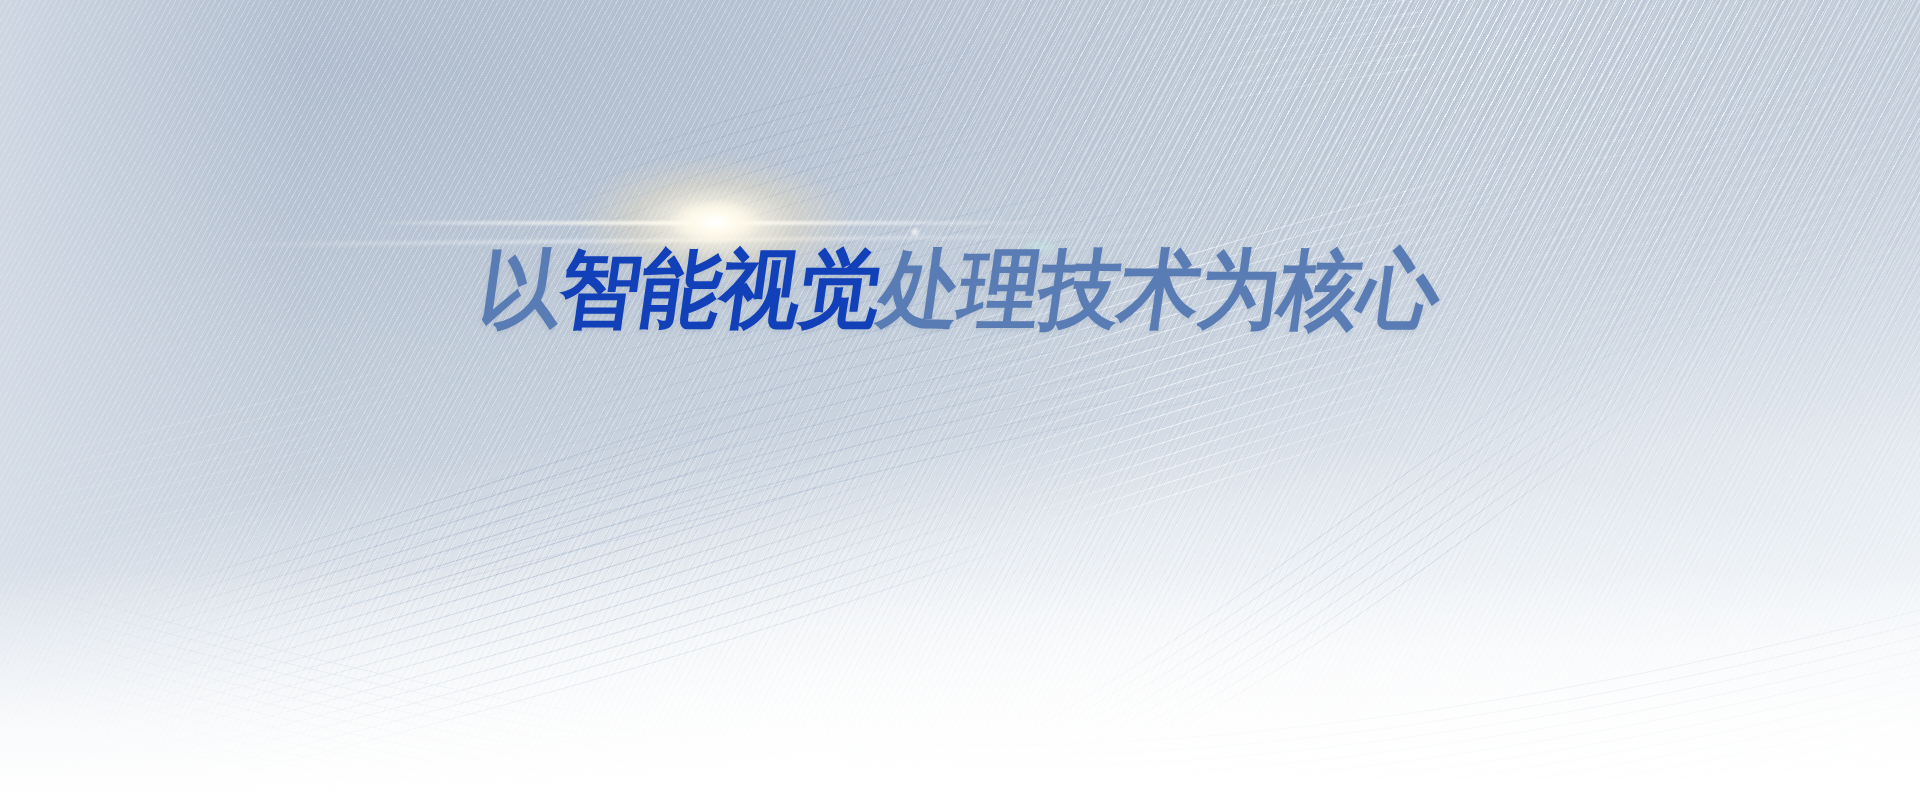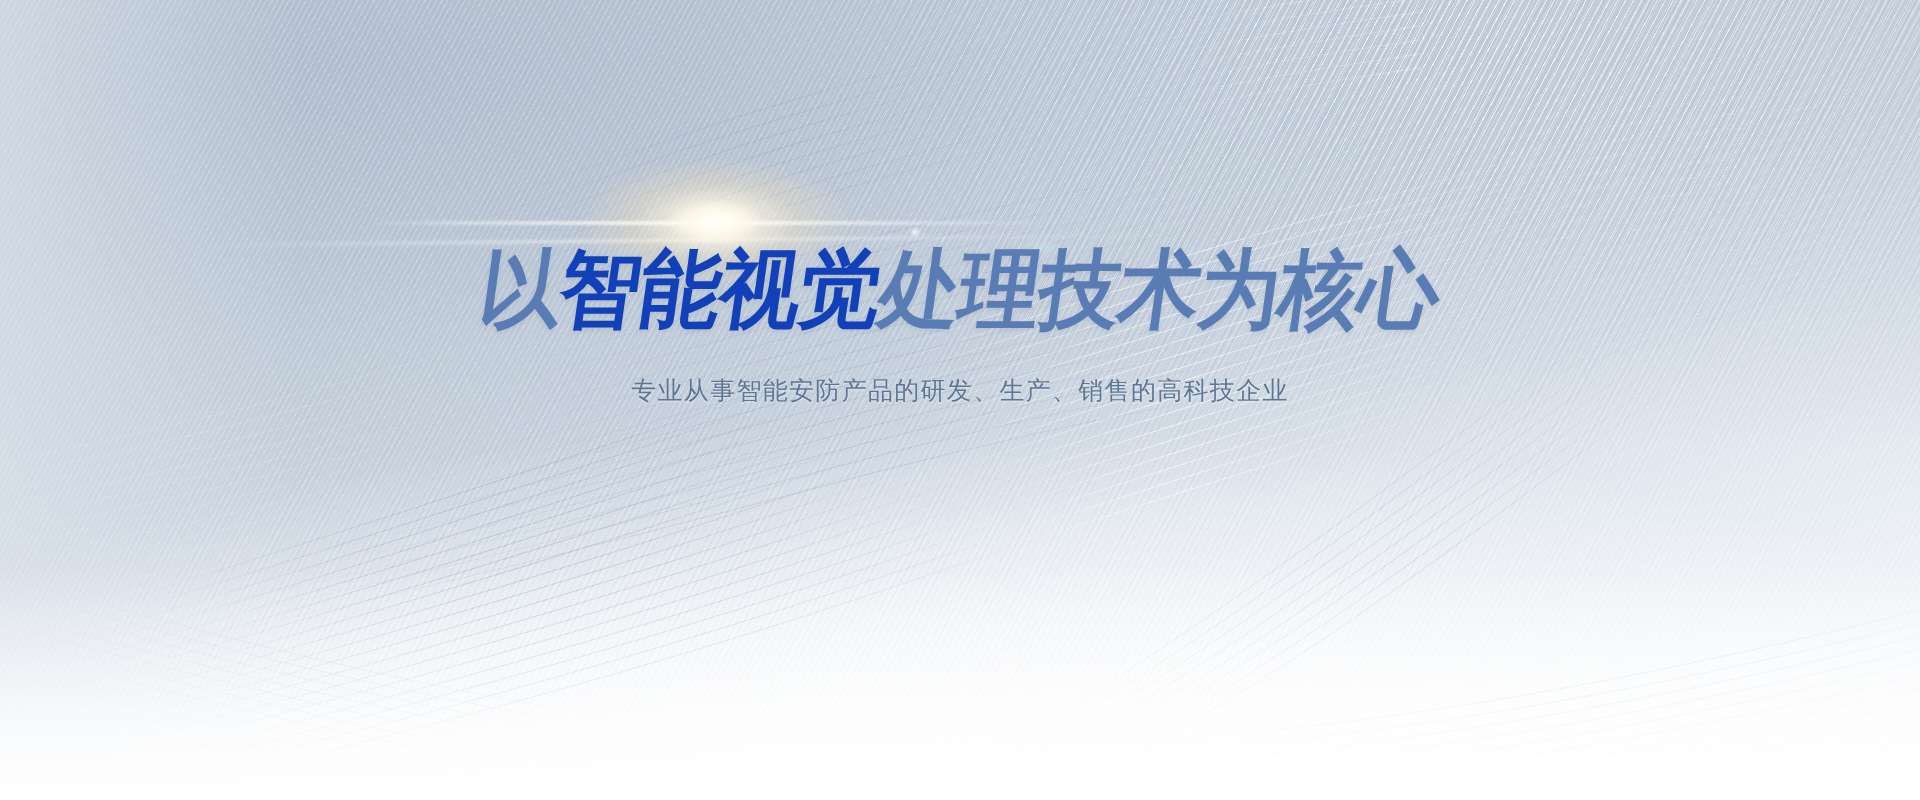--- a/index.html
+++ b/index.html
@@ -317,17 +317,16 @@
   <div class="flare flare-core"></div>
   <div class="flare flare-streak"></div>
   <div class="flare flare-hot"></div>
   <div class="flare flare-ghost"></div>
   <div class="flare flare-ghost2"></div>
 
   <div class="hero">
 
     <h1 class="headline"><span class="seg seg-muted">以</span><span class="seg seg-strong">智能视觉</span><span class="seg seg-muted">处理技术为核心</span></h1>
 
-    <p class="subtitle">专业从事智能安防产品的研发、生产、销售的高科技企业</p>
 
   </div>
 
 </div>
 
 </body></html>

